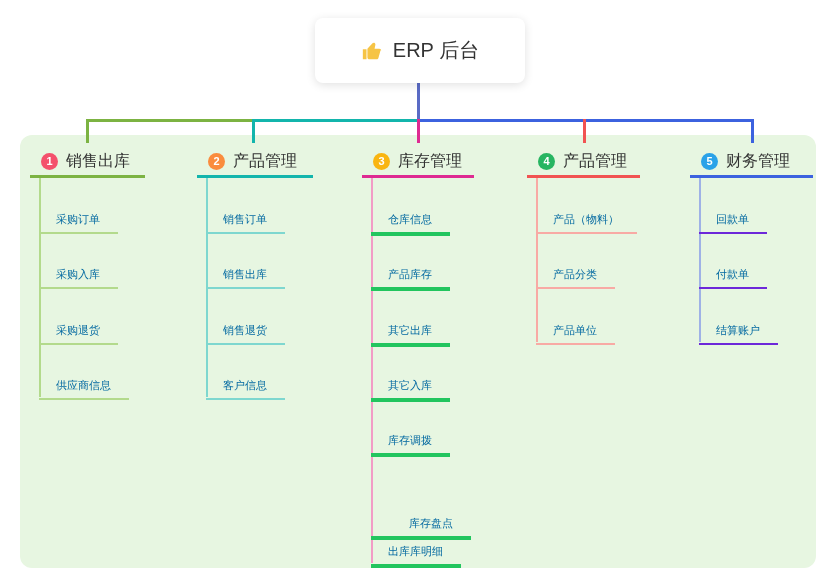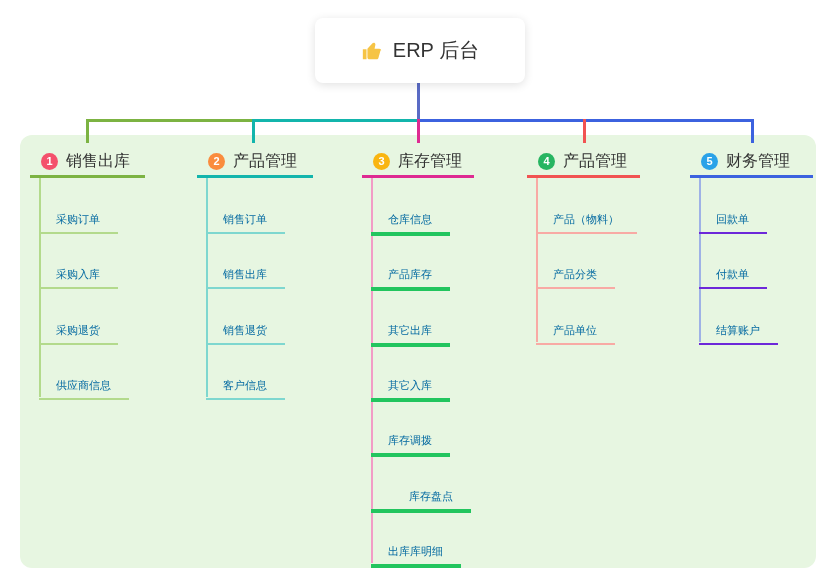--- a/index.html
+++ b/index.html
@@ -52,21 +52,21 @@
   .b5 .ctree{left:699px;height:164px;background:#9fb2e6;}
   
   .child{position:absolute;height:25px;display:flex;align-items:flex-end;
     padding:0 18px 5px 17px;font-size:11px;color:#0369a1;white-space:nowrap;}
   .b1 .child{left:39px;border-bottom:2px solid #b3da8c;}
   .b2 .child{left:206px;border-bottom:2px solid #7ed7cf;}
   .b3 .child{left:371px;border-bottom:4px solid #22c55e;}
   .b4 .child{left:536px;border-bottom:2px solid #f8aaa4;}
   .b5 .child{left:699px;border-bottom:2px solid #6d28d9;}
   .r0{top:202px;} .r1{top:257px;} .r2{top:313px;} .r3{top:368px;}
-  .r4{top:423px;} .r5{top:479px;padding-left:38px;} .r6{top:534px;}
+  .r4{top:423px;} .r5{top:506px;padding-left:38px;} .r6{top:534px;}
 </style>
 </head>
 <body>
 
 <div class="canvas">
 
   <div class="panel"></div>
 
   <div class="vline root-drop"></div>
   <div class="hline seg-green"></div>

